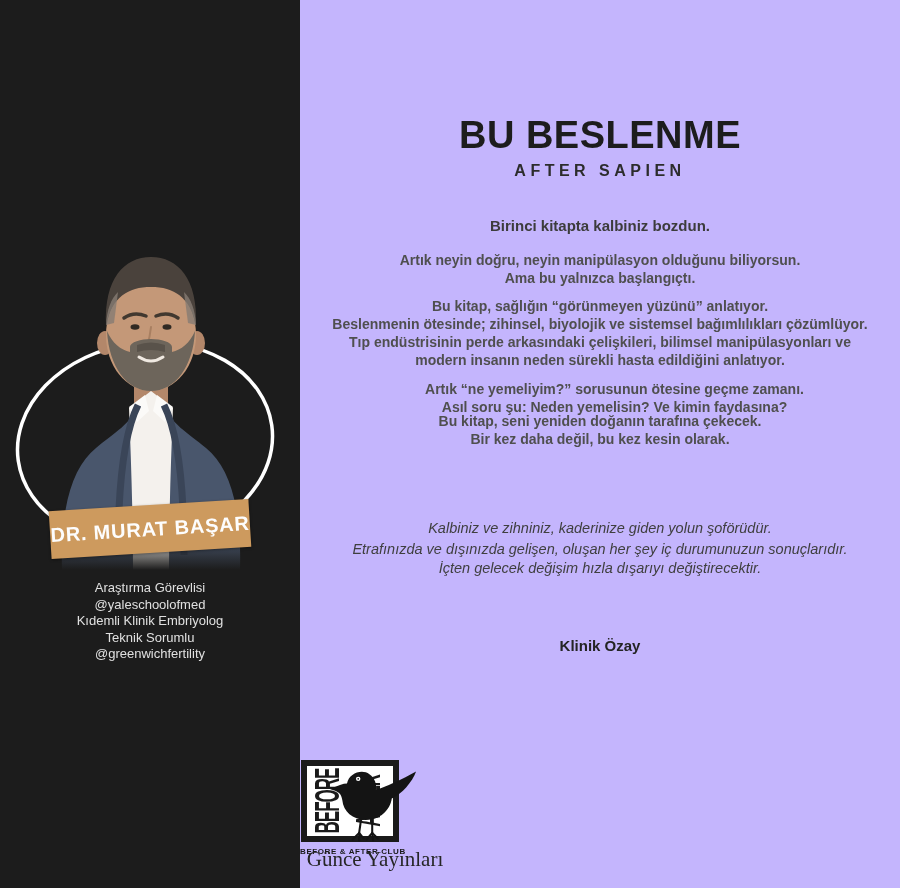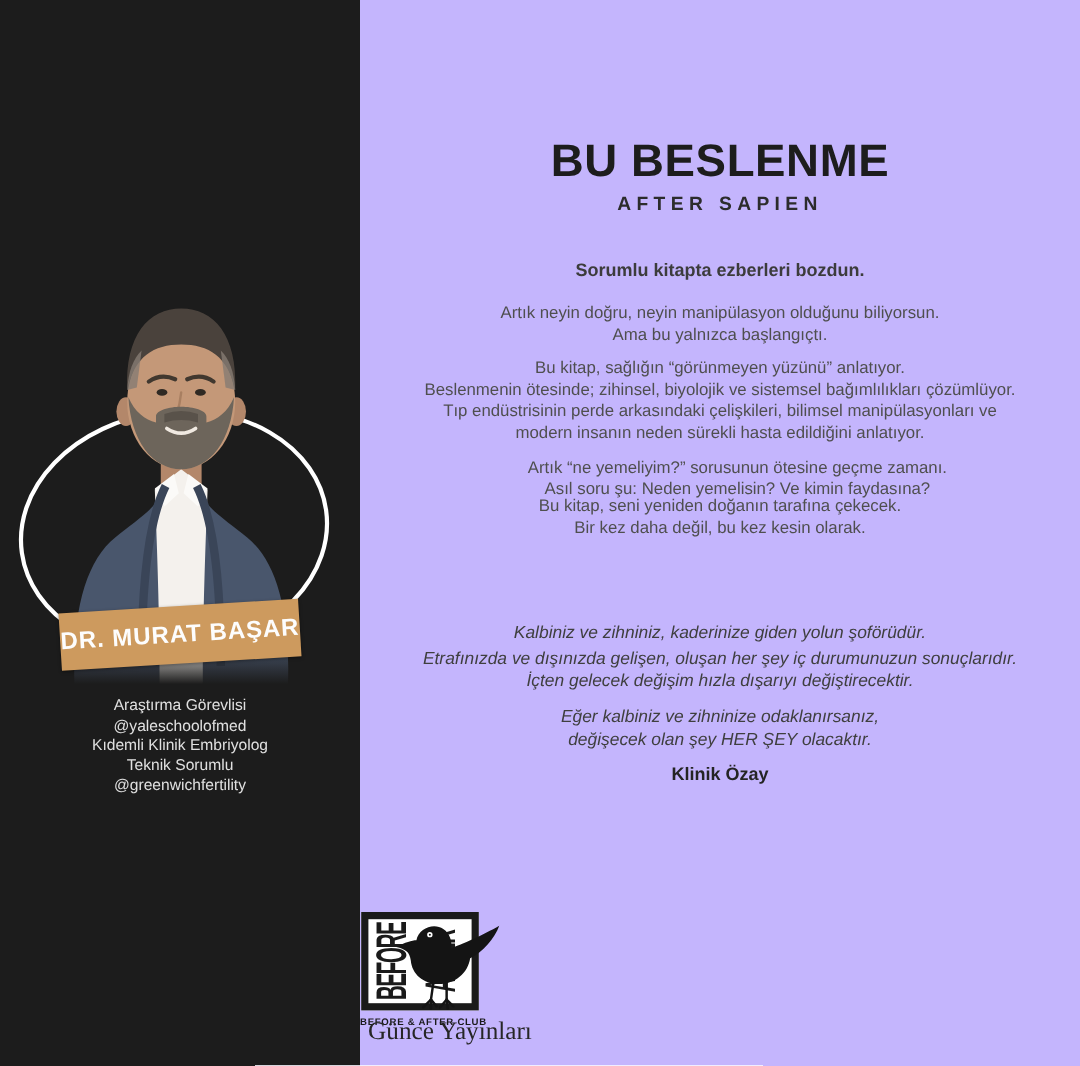--- a/index.html
+++ b/index.html
@@ -15,21 +15,21 @@
   .banner-text{font-size:20px;font-weight:800;letter-spacing:.8px;color:#fdfdfd;white-space:nowrap;}
   .credentials{position:absolute;top:580px;left:0;width:300px;text-align:center;color:#e0e0e0;
                font-size:13px;line-height:16.5px;font-weight:400;}
 
   
   .right-panel{position:absolute;left:300px;top:0;width:600px;height:888px;background:#c4b5fd;}
   .right-panel > div, .right-panel > p{position:absolute;left:0;right:0;margin:0;text-align:center;}
   .title{top:114px;font-size:38px;font-weight:800;letter-spacing:.5px;color:#1d1d1d;}
   .subtitle{top:162px;font-size:16px;letter-spacing:4.5px;font-weight:600;color:#2c2c2c;}
   .lead{top:217px;font-size:15px;font-weight:700;color:#3c3c3c;}
-  .body-para{font-size:14px;line-height:18px;color:#4f4f4f;white-space:pre-line;}
+  .body-para{font-size:14px;line-height:18px;color:#4f4f4f;white-space:pre-line;font-weight:bold;}
   .p1{top:251px;} .p2{top:297px;} .p3{top:380px;padding-left:29px;} .p4{top:412px;}
   .italic-para{font-size:14.5px;line-height:18.5px;font-style:italic;color:#3f3f3f;white-space:pre-line;font-weight:500;}
   .i1{top:519px;} .i2{top:540px;} .i3{top:589px;}
   .author-sig{top:637px;font-size:15px;font-weight:700;color:#242424;}
 
   
   .ba-logo{position:absolute;left:186px;top:760px;width:100px;text-align:center;}
   .ba-box{width:86px;height:70px;border:6px solid #1a1a1a;margin:0 auto;position:relative;
           overflow:hidden;background:#ffffff;}
   .ba-word{position:absolute;top:50%;font-weight:700;font-size:17px;color:#1a1a1a;
@@ -111,38 +111,36 @@
       <div>@yaleschoolofmed</div>
       <div>Kıdemli Klinik Embriyolog</div>
       <div>Teknik Sorumlu</div>
       <div>@greenwichfertility</div>
     </div>
   </div>
 
   <div class="right-panel">
     <div class="title">BU BESLENME</div>
     <div class="subtitle">AFTER SAPIEN</div>
-    <p class="lead">Sorumlu kitapta ezberleri bozdun.</p>
+    <p class="lead">Birinci kitapta kalbiniz bozdun.</p>
 
     <p class="body-para p1">Artık neyin doğru, neyin manipülasyon olduğunu biliyorsun.
 Ama bu yalnızca başlangıçtı.</p>
     <p class="body-para p2">Bu kitap, sağlığın “görünmeyen yüzünü” anlatıyor.
 Beslenmenin ötesinde; zihinsel, biyolojik ve sistemsel bağımlılıkları çözümlüyor.
 Tıp endüstrisinin perde arkasındaki çelişkileri, bilimsel manipülasyonları ve
 modern insanın neden sürekli hasta edildiğini anlatıyor.</p>
     <p class="body-para p3">Artık “ne yemeliyim?” sorusunun ötesine geçme zamanı.
 Asıl soru şu: Neden yemelisin? Ve kimin faydasına?</p>
     <p class="body-para p4">Bu kitap, seni yeniden doğanın tarafına çekecek.
 Bir kez daha değil, bu kez kesin olarak.</p>
 
     <p class="italic-para i1">Kalbiniz ve zihniniz, kaderinize giden yolun şoförüdür.</p>
     <p class="italic-para i2">Etrafınızda ve dışınızda gelişen, oluşan her şey iç durumunuzun sonuçlarıdır.
 İçten gelecek değişim hızla dışarıyı değiştirecektir.</p>
-    <p class="italic-para i3">Eğer kalbiniz ve zihninize odaklanırsanız,
-değişecek olan şey HER ŞEY olacaktır.</p>
 
     <div class="author-sig">Klinik Özay</div>
 
     <div class="ba-logo">
       <div class="ba-box">
         <span class="ba-word ba-before">BEFORE</span>
         <span class="ba-word ba-after">AFTER</span>
       </div>
       <div class="ba-caption">BEFORE &amp; AFTER CLUB</div>
     </div>

